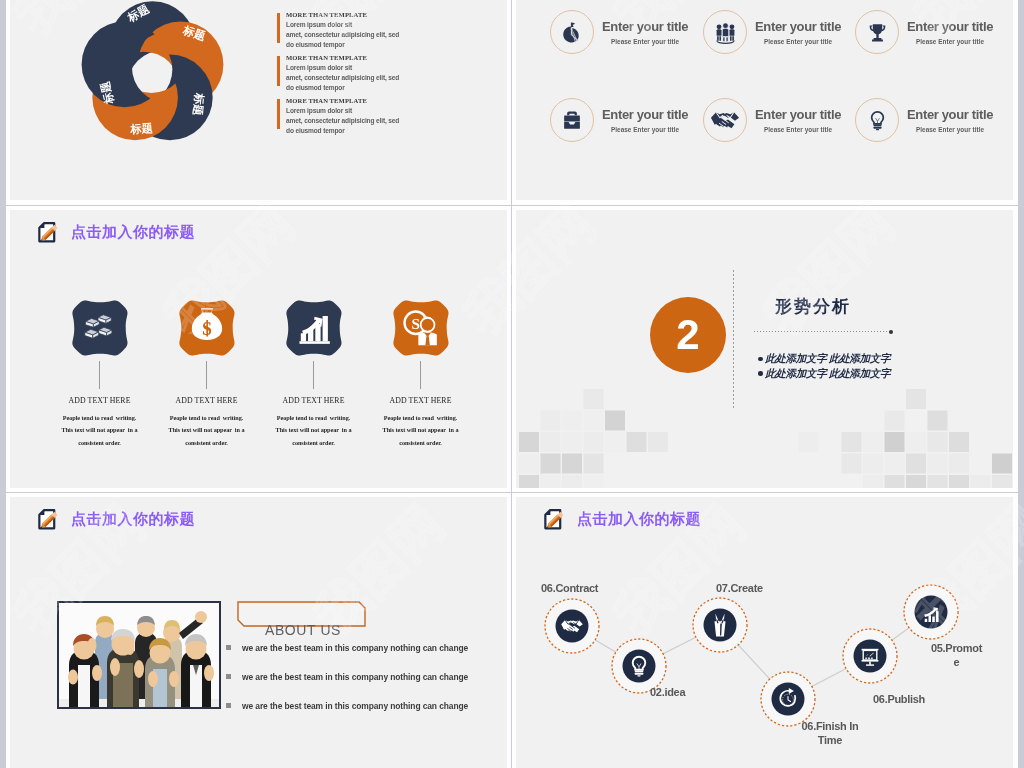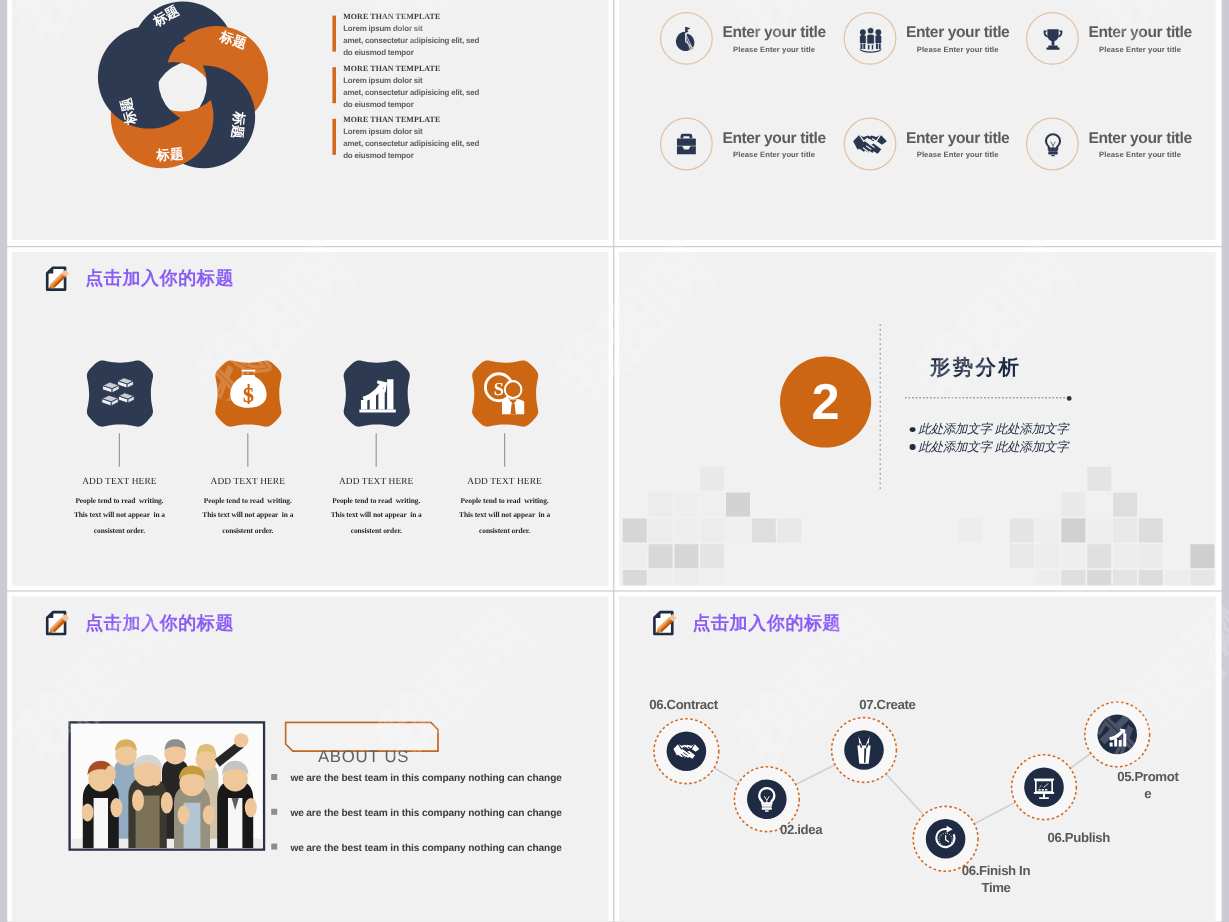--- a/index.html
+++ b/index.html
@@ -72,21 +72,21 @@
   .bignum span{color:#fff;font-size:42px;font-weight:700;line-height:1;
                font-family:"Liberation Sans",sans-serif;}
   .vdot{position:absolute;left:217px;top:60px;width:1px;height:140px;
         background-image:linear-gradient(#9b9b9b 50%,transparent 50%);background-size:1px 4px;}
   .s4title{position:absolute;left:259px;top:85px;font-size:17px;font-weight:700;color:#1f2a44;
            letter-spacing:2px;}
   .s4rule{position:absolute;left:238px;top:121px;width:136px;height:1px;
           background-image:linear-gradient(90deg,#8c8c8c 50%,transparent 50%);background-size:3px 1px;}
   .s4dot{position:absolute;right:-3px;top:-1.5px;width:4px;height:4px;border-radius:50%;background:#333;}
   .s4b{position:absolute;left:242px;top:141px;}
-  .s4bl{font-size:10.5px;font-weight:400;color:#1f2a44;line-height:1.42;white-space:nowrap;
+  .s4bl{font-size:10.5px;font-weight:700;color:#1f2a44;line-height:1.42;white-space:nowrap;
         font-style:italic;letter-spacing:-.3px;text-align:right;}
   .s4dotb{display:inline-block;width:4.5px;height:4.5px;border-radius:50%;background:#1f2a44;
           margin-right:0px;vertical-align:1px;}
 
   
   .photo{position:absolute;left:47px;top:104px;width:164px;height:108px;
          border:2px solid #2b3246;background:#fff;box-sizing:border-box;overflow:hidden;}
   .photo svg{display:block;width:160px;height:104px;}
   .aboutbox{position:absolute;left:227px;top:104px;width:129px;height:26px;}
   .aboutbox svg{position:absolute;left:0;top:0;}

